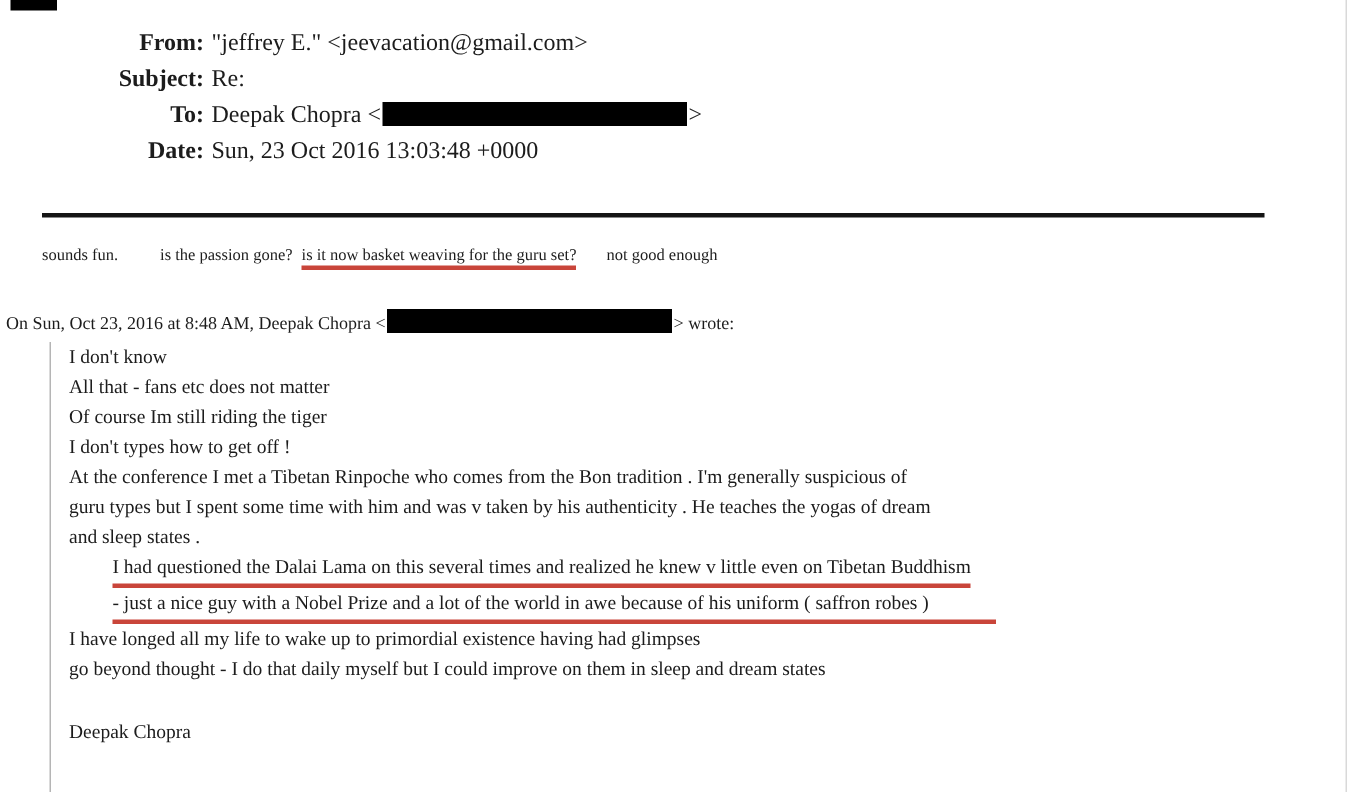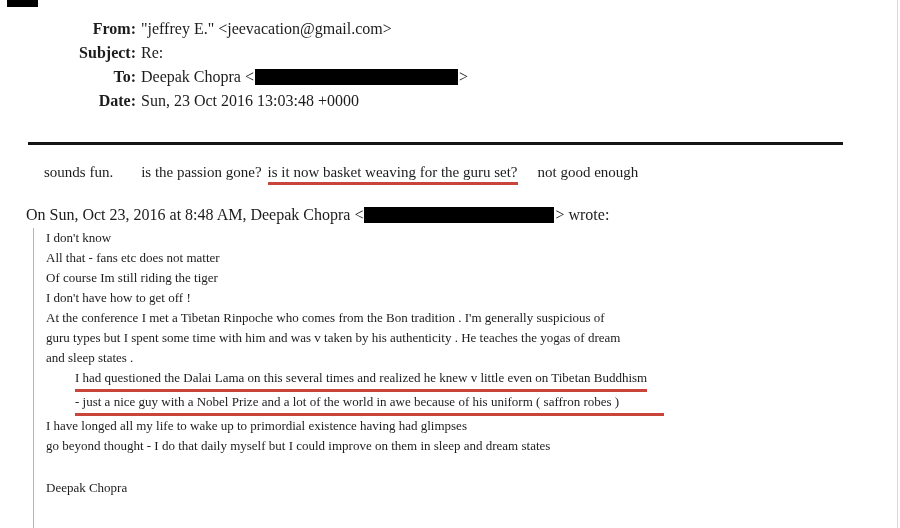--- a/index.html
+++ b/index.html
@@ -45,39 +45,39 @@
   .redact.reply-bar { width: 190px; }
 
   
   .divider {
     position: absolute; top: 142px; left: 28px;
     width: 815px; height: 3px; background: #151515;
   }
 
   
   .line1 {
-    position: absolute; top: 164px; left: 44px;
-    font-size: 15px; white-space: nowrap;
+    position: absolute; top: 164px; left: 28px;
+    font-size: 11px; white-space: nowrap;
   }
   .line1 .p2 { margin-left: 28px; }
   .line1 .ul1 { margin-left: 6px; }
   .line1 .p3 { margin-left: 20px; }
 
   .redline {
     display: inline-block;
     border-bottom: 3px solid #c9453a;
     padding-bottom: 1px;
     margin-left: 29px;
   }
   .redline-ext { padding-right: 45px; }
 
   
   .reply-line {
-    position: absolute; top: 206px; left: 26px;
-    font-size: 16px; white-space: nowrap;
+    position: absolute; top: 206px; left: 4px;
+    font-size: 12px; white-space: nowrap;
   }
 
   
   .quote {
     position: absolute; top: 228px; left: 33px; bottom: 0;
     border-left: 1.5px solid #b5b5b5;
     padding-left: 12px;
     font-size: 13px; line-height: 20px;
     width: 835px;
   }
@@ -116,21 +116,21 @@
 </div>
 
 <div class="reply-line">
   <span>On Sun, Oct 23, 2016 at 8:48 AM, Deepak Chopra &lt;</span><span class="redact reply-bar"></span><span>&gt; wrote:</span>
 </div>
 
 <div class="quote">
   <div class="q-line">I don't know</div>
   <div class="q-line">All that - fans etc does not matter</div>
   <div class="q-line">Of course Im still riding the tiger</div>
-  <div class="q-line">I don't have how to get off !</div>
+  <div class="q-line">I don't types how to get off !</div>
   <div class="q-line">At the conference I met a Tibetan Rinpoche who comes from the Bon tradition . I'm generally suspicious of</div>
   <div class="q-line">guru types but I spent some time with him and was v taken by his authenticity . He teaches the yogas of dream</div>
   <div class="q-line">and sleep states .</div>
   <div class="q-line"><span class="redline">I had questioned the Dalai Lama on this several times and realized he knew v little even on Tibetan Buddhism</span></div>
   <div class="q-line"><span class="redline redline-ext">- just a nice guy with a Nobel Prize and a lot of the world in awe because of his uniform ( saffron robes )</span></div>
   <div class="q-line">I have longed all my life to wake up to primordial existence having had glimpses</div>
   <div class="q-line">go beyond thought - I do that daily myself but I could improve on them in sleep and dream states</div>
   <div class="q-spacer"></div>
   <div class="q-line">Deepak Chopra</div>
 </div>

